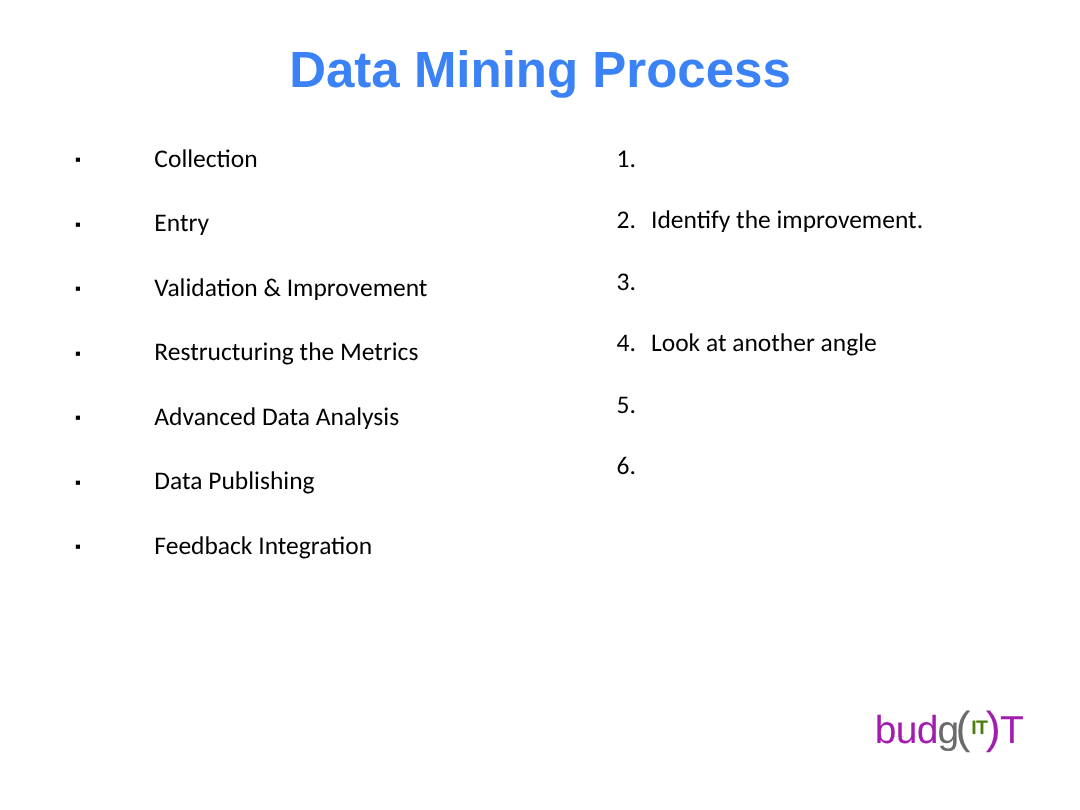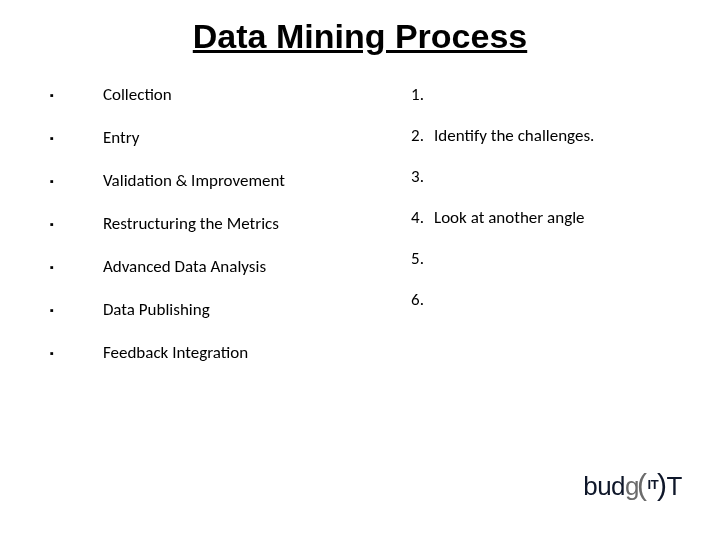--- a/index.html
+++ b/index.html
@@ -7,26 +7,25 @@
     width: 720px;
     height: 540px;
     background: #fff;
     font-family: Calibri, "Segoe UI", Arial, sans-serif;
     position: relative;
     overflow: hidden;
   }
   .title {
     font-size: 34px;
     font-weight: bold;
-    color: #000000;
+    color: #3b82f6;
     text-align: center;
-    margin-top: 17px;
+    margin-top: 28px;
     margin-bottom: 28px;
     font-family: Arial, sans-serif;
-    text-decoration: underline;
   }
   .columns {
     display: flex;
     padding: 0 40px 0 50px;
     gap: 50px;
   }
   .left-col {
     flex: 0 0 300px;
   }
   .right-col {
@@ -75,36 +74,36 @@
     position: absolute;
     right: 38px;
     bottom: 26px;
     display: flex;
     align-items: baseline;
     font-family: Arial, sans-serif;
     font-size: 26px;
     font-weight: 500;
     letter-spacing: -0.5px;
   }
-  .logo .teal { color: #0f172a; }
+  .logo .teal { color: #a21caf; }
   .logo .grey { color: #6b6b6b; }
   .logo .bracket-open {
     color: #6b6b6b;
     font-weight: normal;
     font-size: 30px;
     margin-left: -2px;
   }
   .logo .bracket-close {
     font-weight: normal;
     font-size: 30px;
     margin-left: -2px;
   }
   .logo .it-i {
     font-style: normal;
-    color: #0f172a;
+    color: #4d7c0f;
     font-weight: bold;
     font-size: 13px;
     position: relative;
     top: -6px;
     margin: 16px 1px;
   }
 </style>
 </head>
 <body>
 
@@ -142,21 +141,21 @@
       <span class="label">Feedback Integration</span>
     </li>
   </ul>
 
   <ol class="right-col num-list">
     <li class="num-item">
       <span class="num">1.</span>
     </li>
     <li class="num-item">
       <span class="num">2.</span>
-      <span class="label">Identify the challenges.</span>
+      <span class="label">Identify the improvement.</span>
     </li>
     <li class="num-item">
       <span class="num">3.</span>
     </li>
     <li class="num-item">
       <span class="num">4.</span>
       <span class="label">Look at another angle</span>
     </li>
     <li class="num-item">
       <span class="num">5.</span>

